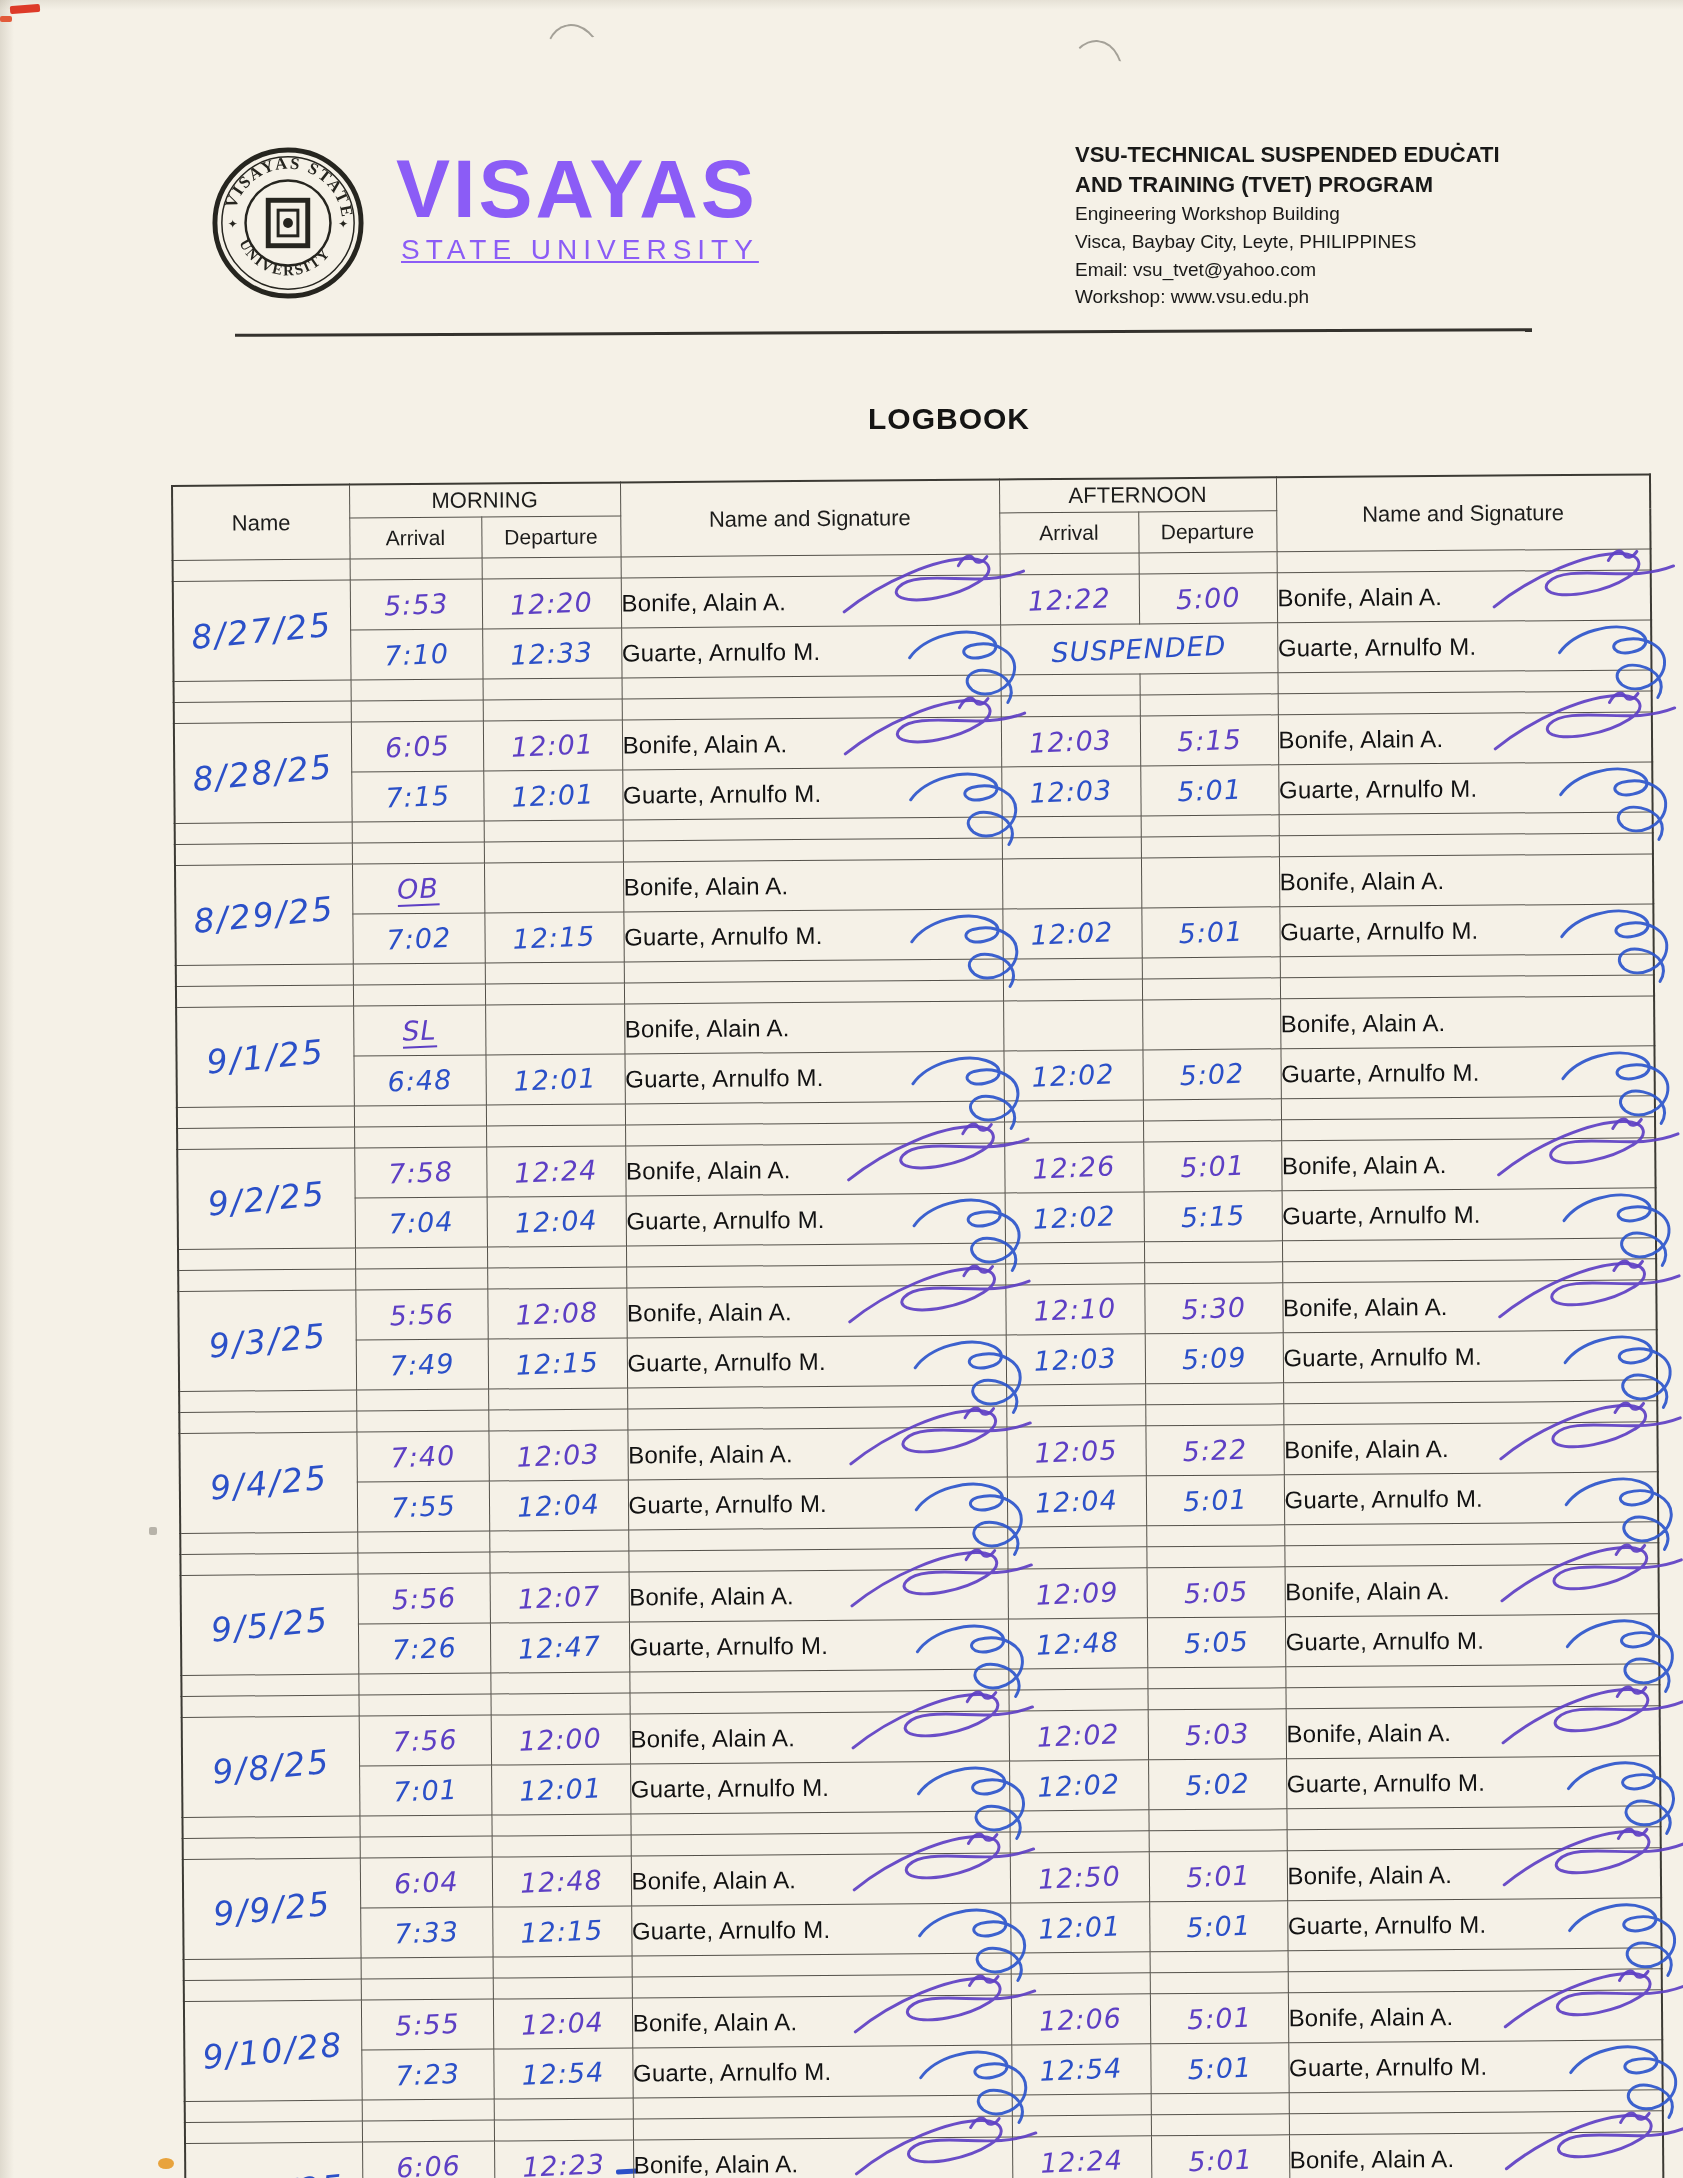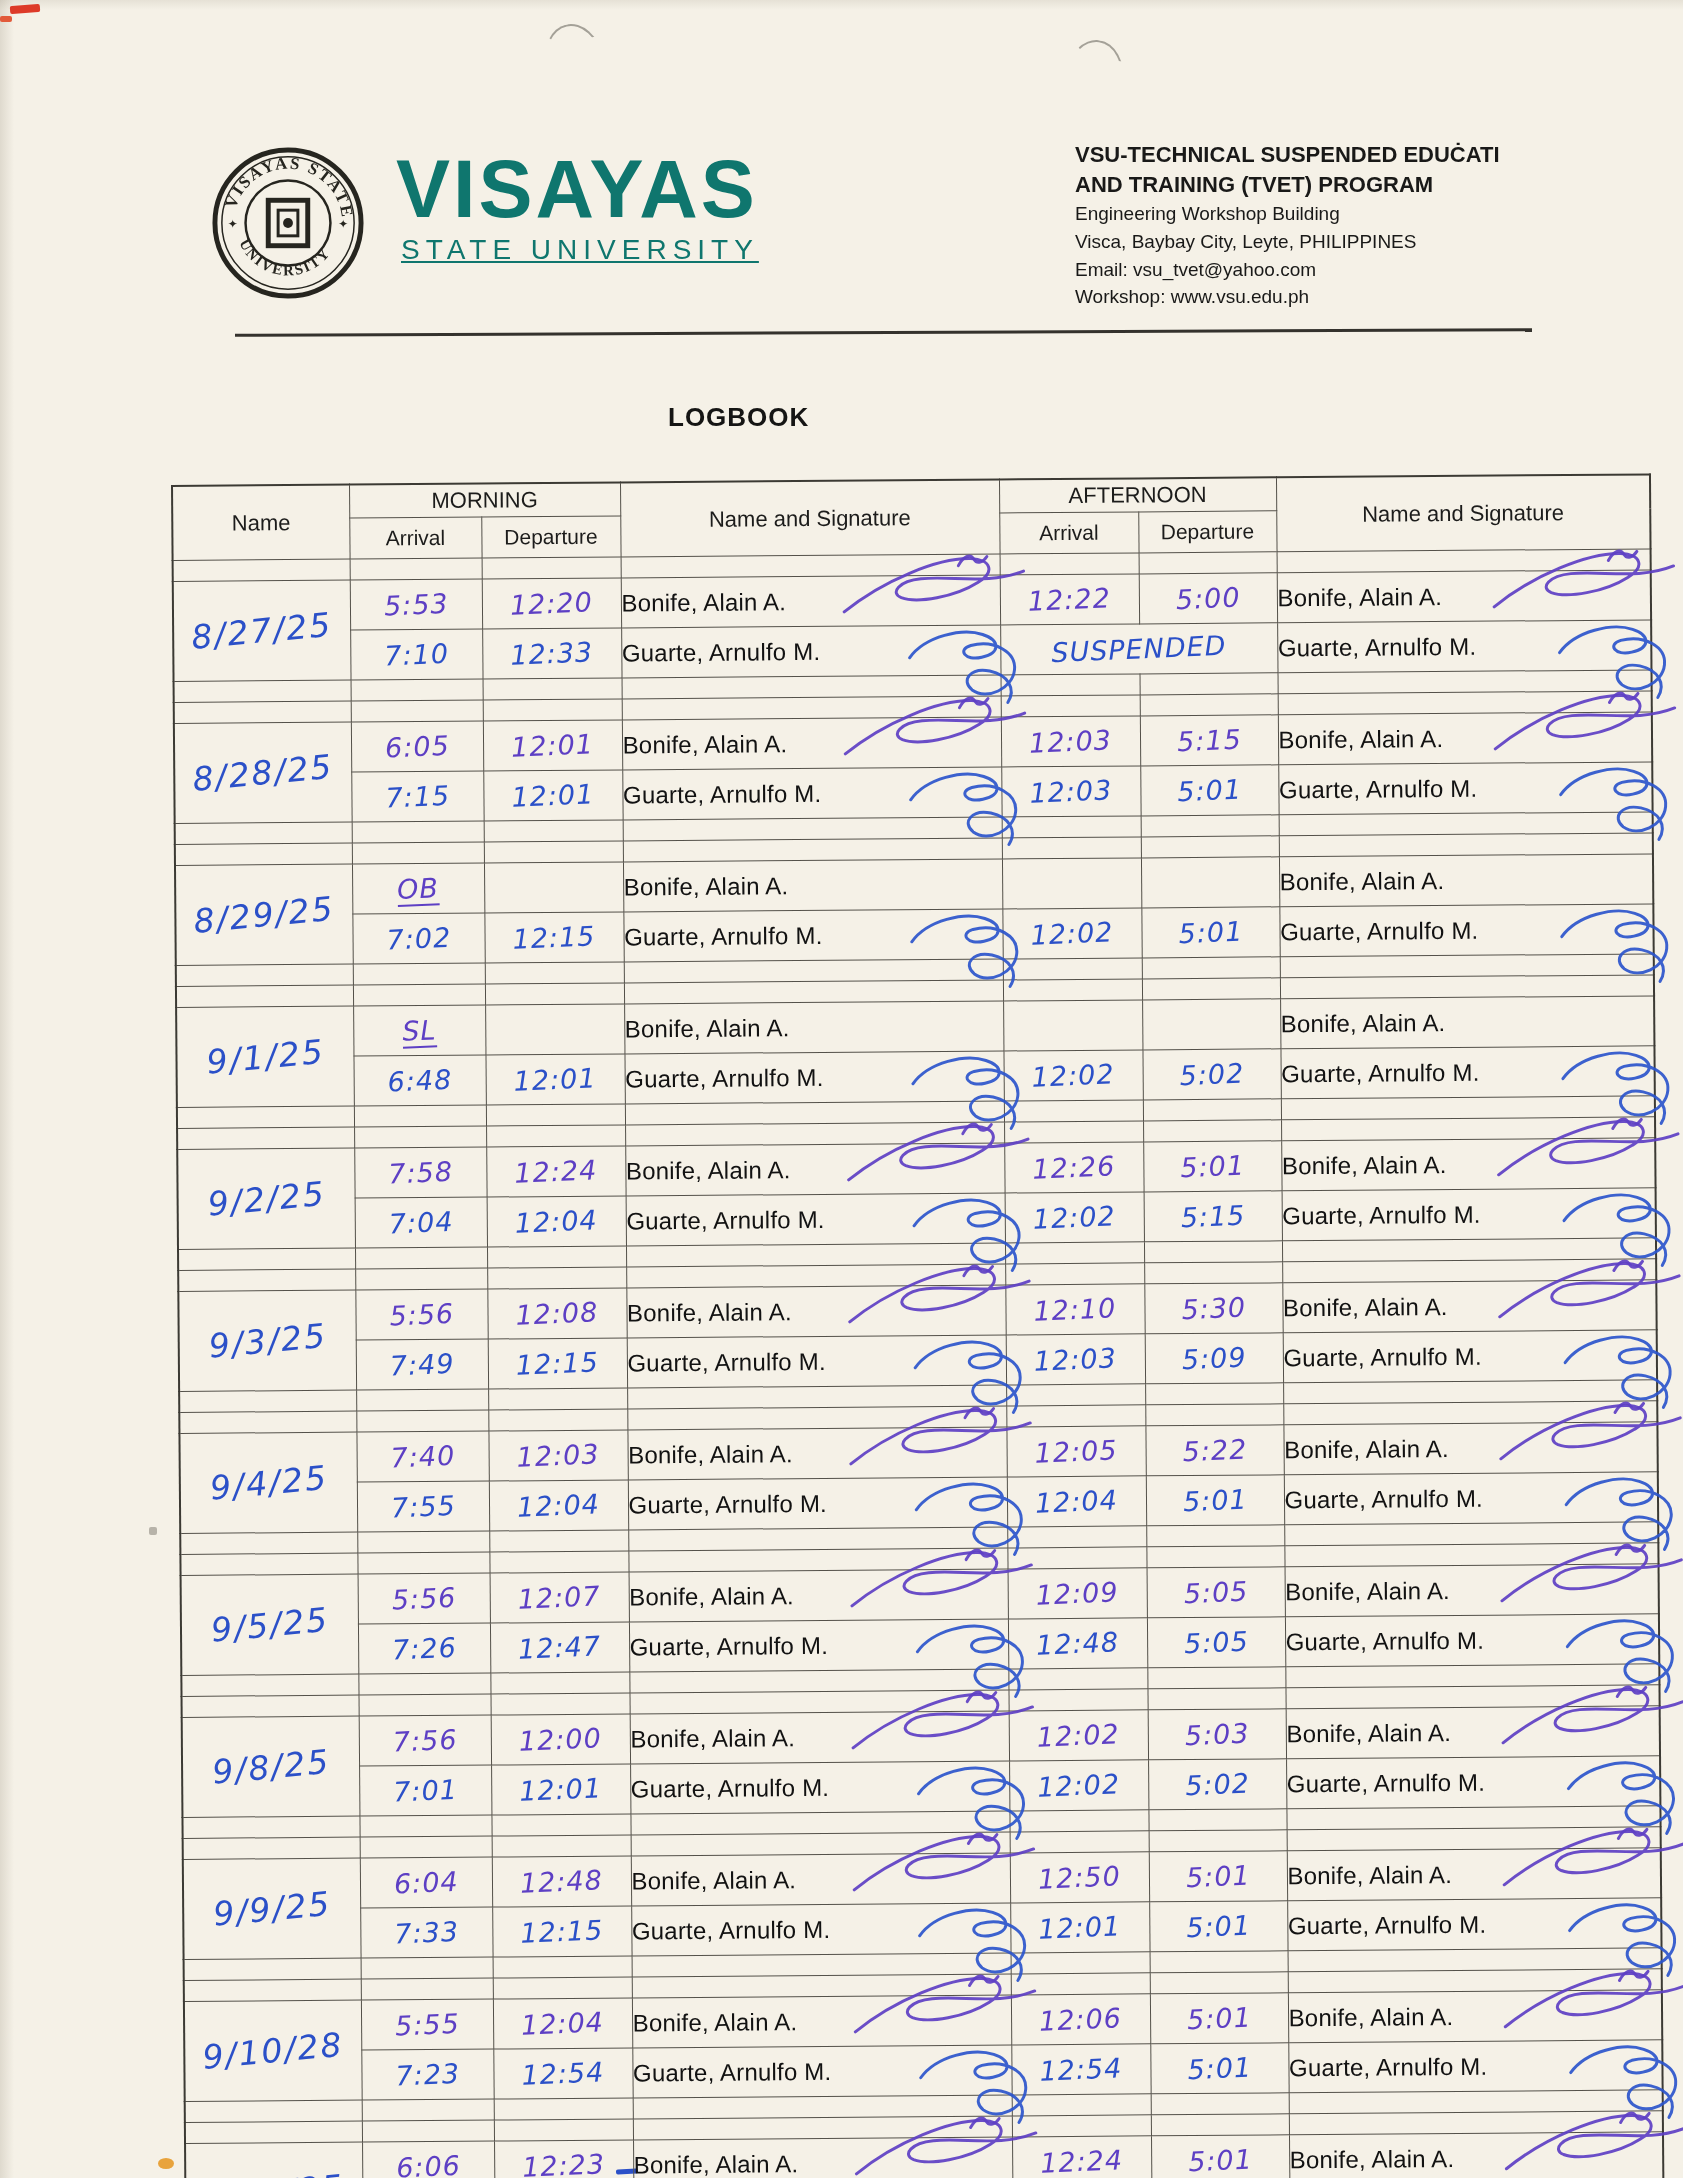--- a/index.html
+++ b/index.html
@@ -21,30 +21,30 @@
         border-color:#918e85 transparent transparent transparent;
         border-radius:50% 50% 0 0 / 100% 100% 0 0;opacity:.8;}
   .curl1{left:541px;top:24px;transform:rotate(-12deg);}
   .curl2{left:1067px;top:40px;transform:rotate(8deg);}
   .orange-dot{position:absolute;left:158px;top:2158px;width:16px;height:11px;background:#e8a33c;border-radius:50%;}
   .blue-dash{position:absolute;left:616px;top:2169px;width:22px;height:5px;background:#2b50c8;border-radius:2px;transform:rotate(-3deg);}
   .smudge{position:absolute;left:149px;top:1527px;width:8px;height:8px;background:#8d8a80;opacity:.6;border-radius:2px;}
 
   
   .seal{position:absolute;left:210px;top:145px;}
-  .wordmark{position:absolute;left:396px;top:149px;color:#0f766e;}
+  .wordmark{position:absolute;left:396px;top:149px;color:#8b5cf6;}
   .wordmark .big{font-size:81px;font-weight:600;letter-spacing:3px;line-height:1;}
   .wordmark .sub{font-size:28px;font-weight:400;letter-spacing:6px;margin-top:4px;padding-left:5px;text-decoration:underline;}
   .org-block{position:absolute;left:1075px;top:140px;width:475px;color:#191918;}
   .org-block .b1{font-size:22px;font-weight:700;line-height:1.35;}
   .org-block .n1{font-size:19px;font-weight:400;line-height:1.3;margin-top:3px;}
   .divider{position:absolute;left:235px;top:331px;width:1297px;height:3px;background:#34322d;transform:rotate(-0.25deg);}
 
-  .page-title{position:absolute;left:668px;top:402px;width:337px;text-align:left;
-    font-size:26px;font-weight:700;letter-spacing:1px;color:#151514;}
+  .page-title{position:absolute;left:693px;top:402px;width:337px;text-align:right;
+    font-size:30px;font-weight:700;letter-spacing:1px;color:#151514;}
 
   
   .logtable-wrap{position:absolute;left:171px;top:485px;width:1477px;transform:rotate(-0.45deg);transform-origin:left top;}
   table.logbook{border-collapse:collapse;table-layout:fixed;width:1477px;}
   table.logbook th,table.logbook td{border:1px solid #54514a;padding:0;}
   table.logbook{border:2px solid #3c3a34;}
   thead th{font-weight:400;font-size:22px;color:#1c1c1b;background:transparent;}
   tr.hdr-top th{height:32px;}
   tr.hdr-sub th{height:40px;font-size:21px;}
   tr.spacer-row td{height:20px;}

